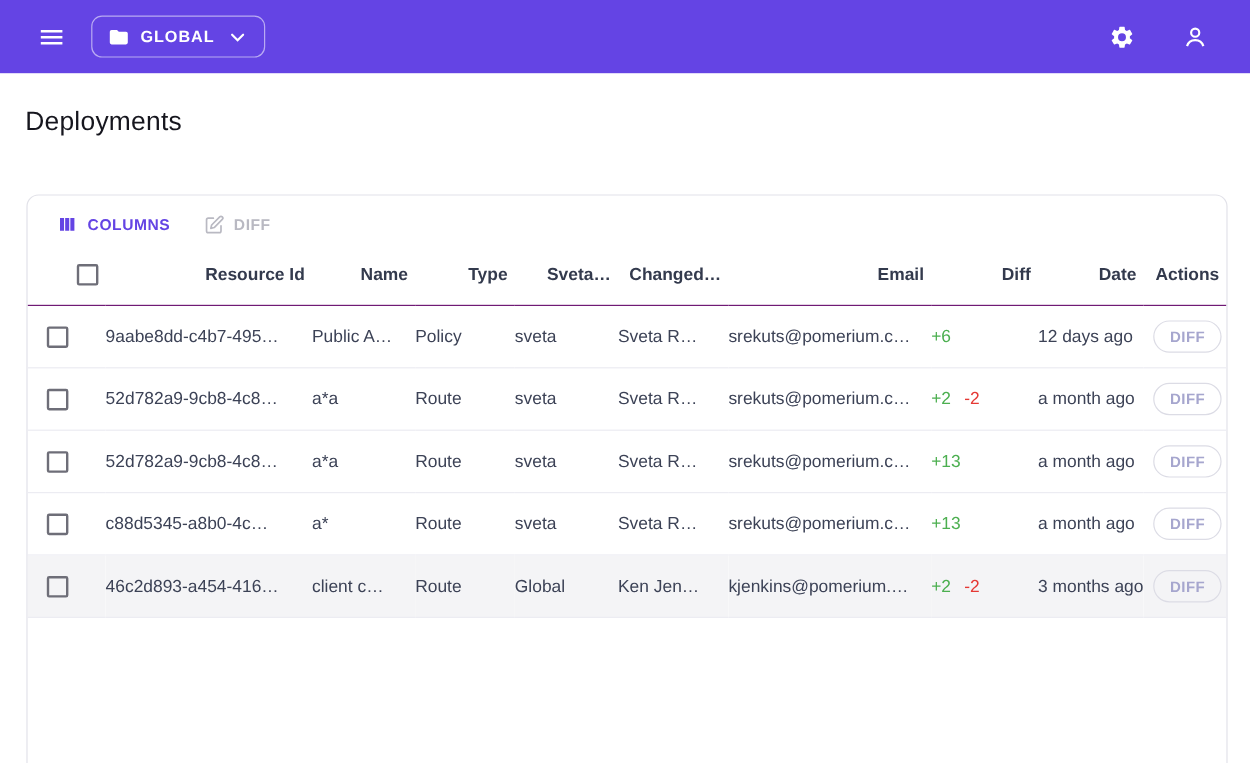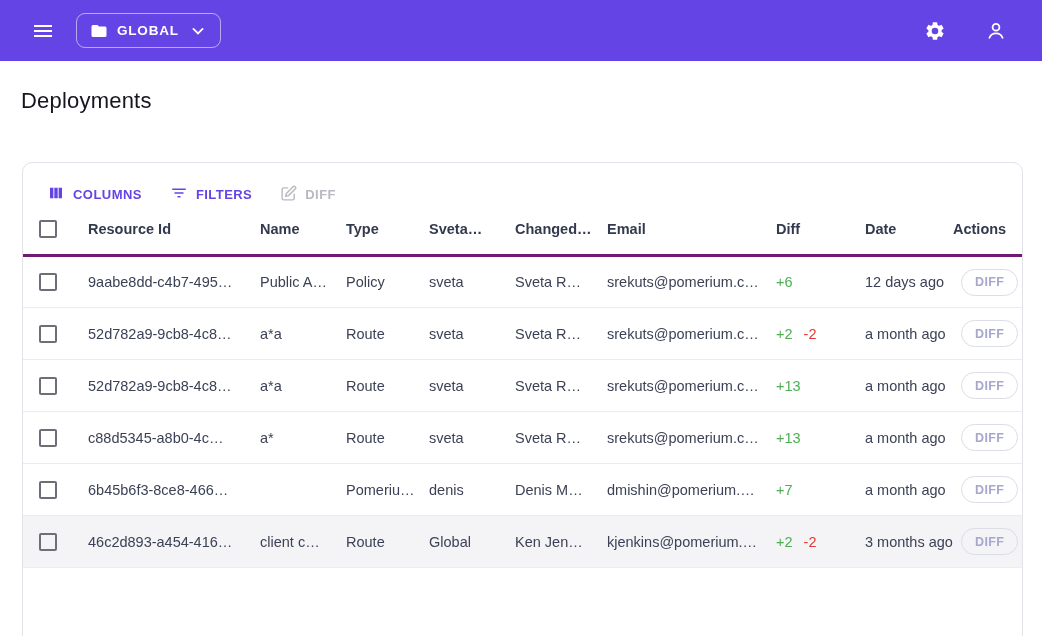--- a/index.html
+++ b/index.html
@@ -18,30 +18,30 @@
 
   
   .page-title { margin:27px 0 0 21px; font-size:22px; font-weight:500; color:#16161e; letter-spacing:.2px; }
 
   
   .card { margin:48px 19px 0 22px; height:484px; border:1px solid #e2e2e9; border-radius:10px;
     background:#fff; overflow:hidden; }
 
   
   .toolbar { display:flex; align-items:center; height:41px; padding:7px 6px 0 14px; }
-  .tb-btn { display:flex; align-items:flex-end; gap:8px; height:30px; padding:0 10px; border:none;
+  .tb-btn { display:flex; align-items:center; gap:8px; height:30px; padding:0 10px; border:none;
     background:transparent; color:#6444e4; font-family:inherit; font-size:13px; font-weight:700;
     letter-spacing:.45px; border-radius:4px; cursor:pointer; }
   .tb-btn + .tb-btn { margin-left:8px; }
   .tb-btn.disabled { color:#b9b9c2; cursor:default; }
 
   
   table { width:100%; border-collapse:collapse; table-layout:fixed; }
-  th { font-size:14.5px; font-weight:700; color:#333a4d; text-align:left;
-    padding:16px 6px 16px 0; border-bottom:3px solid #701a75; white-space:nowrap; overflow:hidden; }
+  th { font-size:14.5px; font-weight:700; color:#333a4d; text-align:right;
+    padding:16px 6px 16px 0; border-bottom:1px solid #701a75; white-space:nowrap; overflow:hidden; }
   td { font-size:14.5px; color:#3c4256; height:52px; padding:0 6px 0 0;
     border-bottom:1px solid #ececf2; white-space:nowrap; overflow:hidden; }
   .cb-cell { padding-left:16px; width:65px; }
   .checkbox { display:inline-block; width:18px; height:18px; border:2px solid #6e6e78;
     border-radius:2px; background:transparent; cursor:pointer; vertical-align:middle; }
   .diff-add { color:#4caf50; }
   .diff-del { color:#e53935; margin-left:7px; }
   .actions-cell { padding-left:8px; }
   .pill-btn { height:27px; padding:0 13px; border:1px solid #dcdce5; border-radius:14px;
     background:transparent; color:#a6a6ce; font-family:inherit; font-size:12.5px; font-weight:700;
@@ -84,26 +84,20 @@
 
 <h1 class="page-title">Deployments</h1>
 
 <div class="card">
   <div class="toolbar">
     <button class="tb-btn">
       <svg width="18" height="18" viewBox="0 0 24 24" fill="currentColor">
           <path d="M4 5h4.5v14H4zM9.75 5h4.5v14h-4.5zM15.5 5H20v14h-4.5z"></path>
         </svg>
       <span>COLUMNS</span>
-    </button>
-    <button class="tb-btn">
-      <svg width="18" height="18" viewBox="0 0 24 24" fill="currentColor">
-          <path d="M3 6h18v2H3zM6 11h12v2H6zM10 16h4v2h-4z"></path>
-        </svg>
-      <span>FILTERS</span>
     </button>
     <button class="tb-btn disabled">
       <svg width="17" height="17" viewBox="0 0 24 24" fill="none" stroke="currentColor" stroke-width="2" stroke-linecap="round" stroke-linejoin="round">
           <path d="M11 4H5a2 2 0 0 0-2 2v13a2 2 0 0 0 2 2h13a2 2 0 0 0 2-2v-6"></path>
           <path d="M18.5 2.5a2.12 2.12 0 0 1 3 3L12 15l-4 1 1-4 9.5-9.5z"></path>
         </svg>
       <span>DIFF</span>
     </button>
   </div>
 
@@ -196,37 +190,20 @@
     <td>srekuts@pomerium.c…</td>
     <td>
       <span class="diff-add">+13</span>
       
     </td>
     <td>a month ago</td>
     <td class="actions-cell">
       <button class="pill-btn">DIFF</button>
     </td>
   </tr>
-        <tr>
-    <td class="cb-cell"><span class="checkbox"></span></td>
-    <td>6b45b6f3-8ce8-466…</td>
-    <td></td>
-    <td>Pomeriu…</td>
-    <td>denis</td>
-    <td>Denis M…</td>
-    <td>dmishin@pomerium.…</td>
-    <td>
-      <span class="diff-add">+7</span>
-      
-    </td>
-    <td>a month ago</td>
-    <td class="actions-cell">
-      <button class="pill-btn">DIFF</button>
-    </td>
-  </tr>
         <tr class="highlighted">
     <td class="cb-cell"><span class="checkbox"></span></td>
     <td>46c2d893-a454-416…</td>
     <td>client c…</td>
     <td>Route</td>
     <td>Global</td>
     <td>Ken Jen…</td>
     <td>kjenkins@pomerium.…</td>
     <td>
       <span class="diff-add">+2</span>

